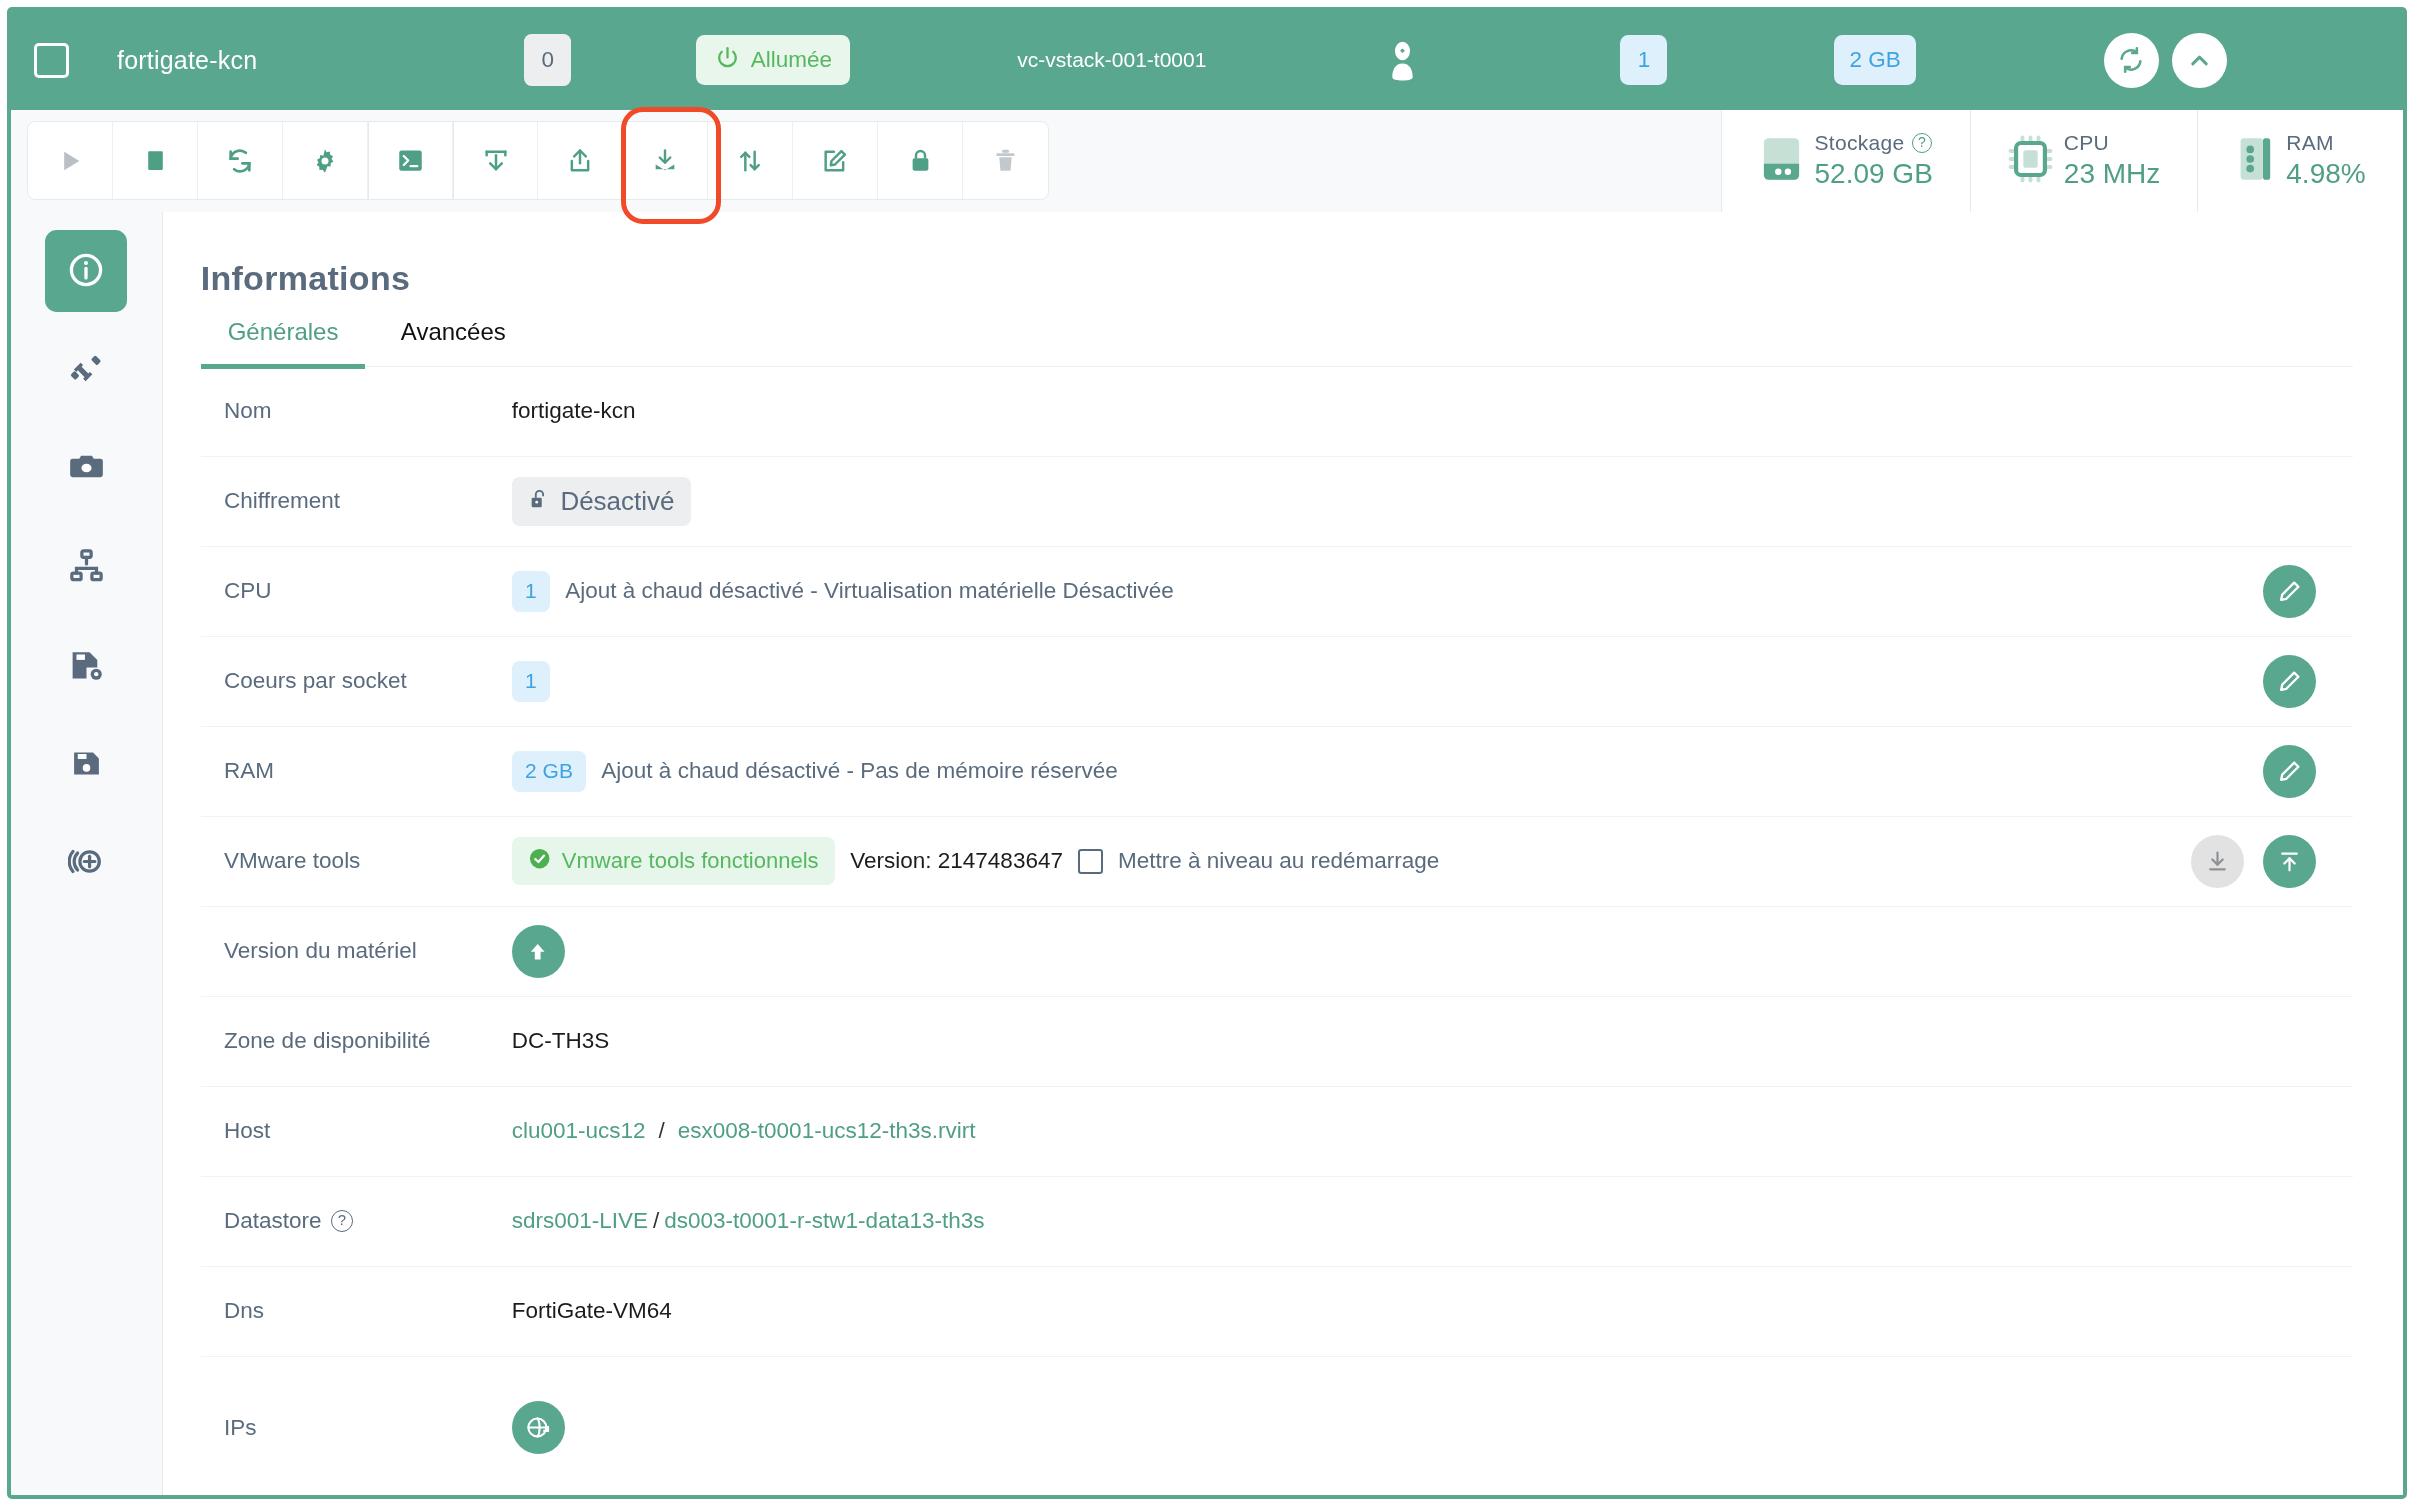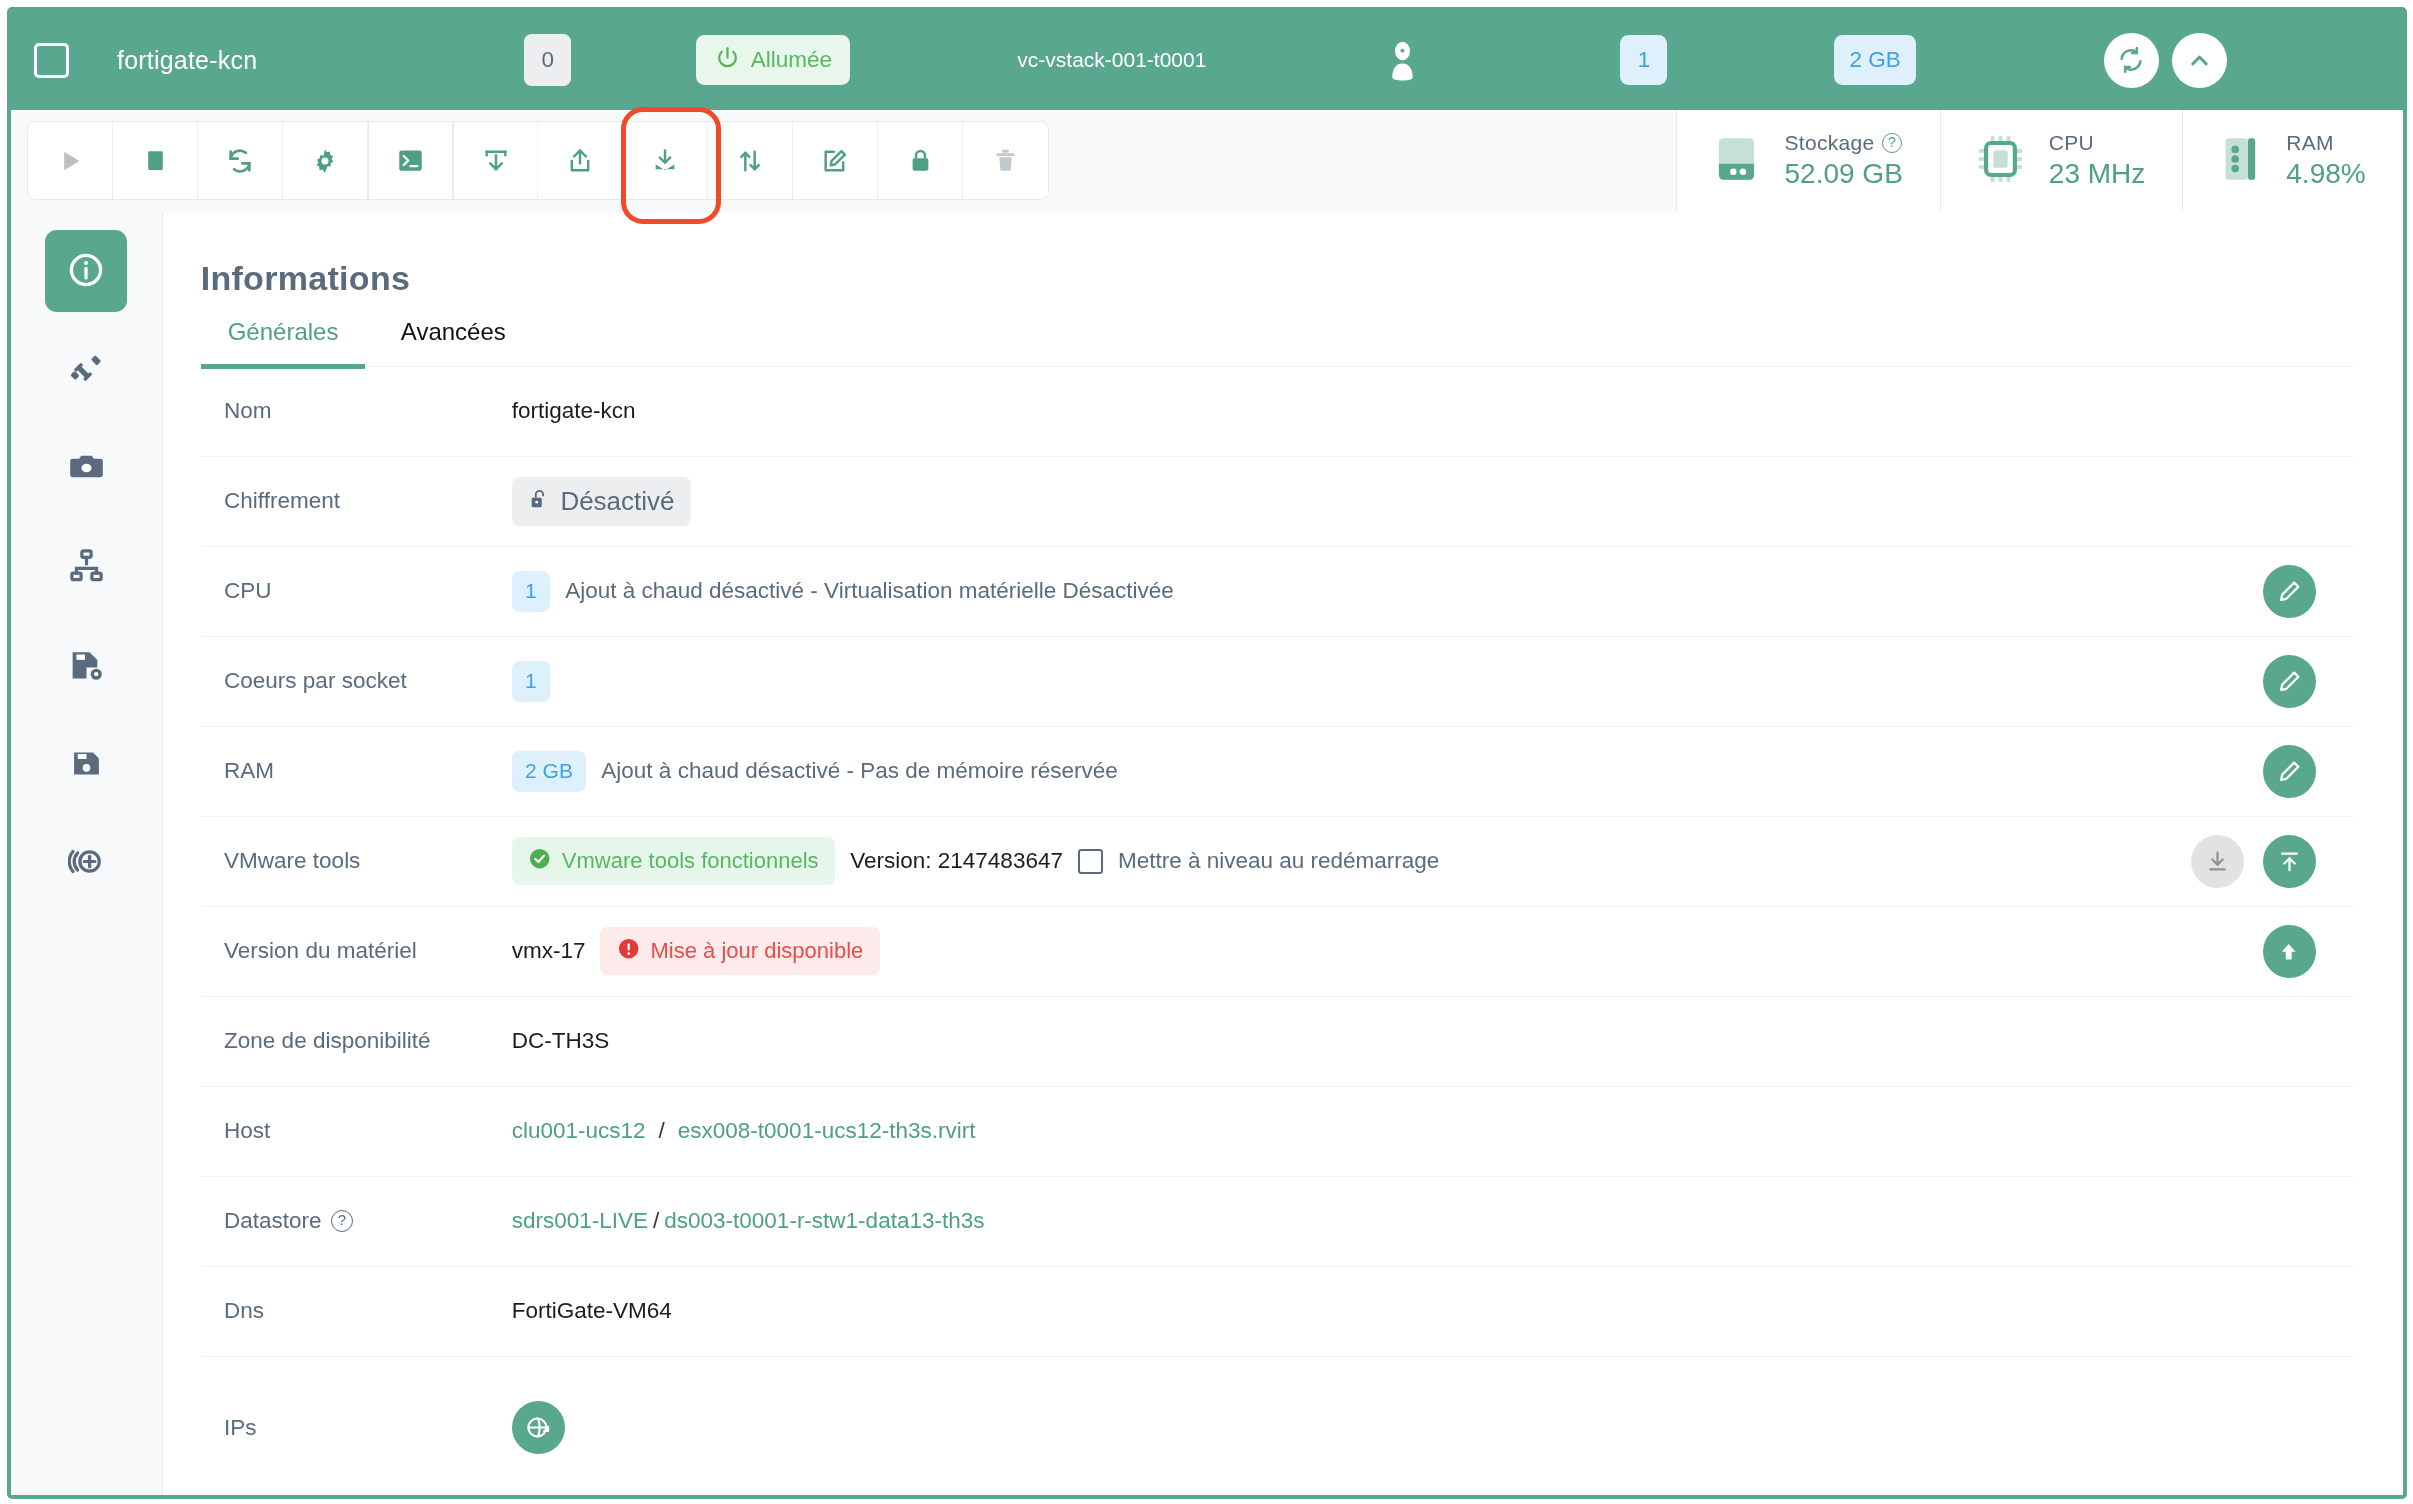--- a/index.html
+++ b/index.html
@@ -97,21 +97,21 @@
     content: ""; position: absolute;
     left: -2.5px; top: -15px; width: 90px; height: 107px;
     border: 5px solid #f04a28; border-radius: 22px;
     pointer-events: none;
   }
   .stats-wrap {
     margin-left: auto; display: flex; align-items: center;
     height: 102px;
   }
   .stat {
-    display: flex; align-items: center; gap: 26px;
+    display: flex; align-items: center; gap: 11px;
     padding: 0 37px; height: 102px;
     border-left: 0.8px solid #e6eaed;
     background: #ffffff;
   }
   .stat-txt { display: flex; flex-direction: column; gap: 3.3px; }
   .stat-lab {
     font-size: 21px; color: #5a6b7d; letter-spacing: 0.3px;
     display: flex; align-items: center; gap: 7.5px;
   }
   .stat-val { font-size: 28px; color: #4f9e86; }
@@ -602,33 +602,20 @@
                 <line x1="12" y1="20.5" x2="12" y2="9"></line>
                   <polyline points="7,14 12,9 17,14"></polyline>
                   <line x1="5" y1="4.5" x2="19" y2="4.5"></line>
               </svg>
             </span>
           </div>
         </div>
 
         <div class="info-row">
           <div class="lab">Version du matériel</div>
-          <div class="val">
-            <span class="dark">vmx-17</span>
-            <span class="pill-red">
-              <span>
-                <svg width="23.4" height="23.4" viewBox="0 0 24 24">
-                    <circle cx="12" cy="12" r="10" fill="#e53935"></circle>
-                  <rect x="10.9" y="6.3" width="2.2" height="7.6" rx="1.1" fill="#ffffff"></rect>
-                  <circle cx="12" cy="17" r="1.4" fill="#ffffff"></circle>
-                  </svg>
-              </span>
-              <span>Mise à jour disponible</span>
-            </span>
-          </div>
           <div class="actions">
             <span class="fab">
               <svg width="23.4" height="23.4" viewBox="0 0 24 24" fill="#ffffff">
                 <path d="M12 4l7 8h-4v8h-6v-8H5z"></path>
               </svg>
             </span>
           </div>
         </div>
 
         <div class="info-row">

